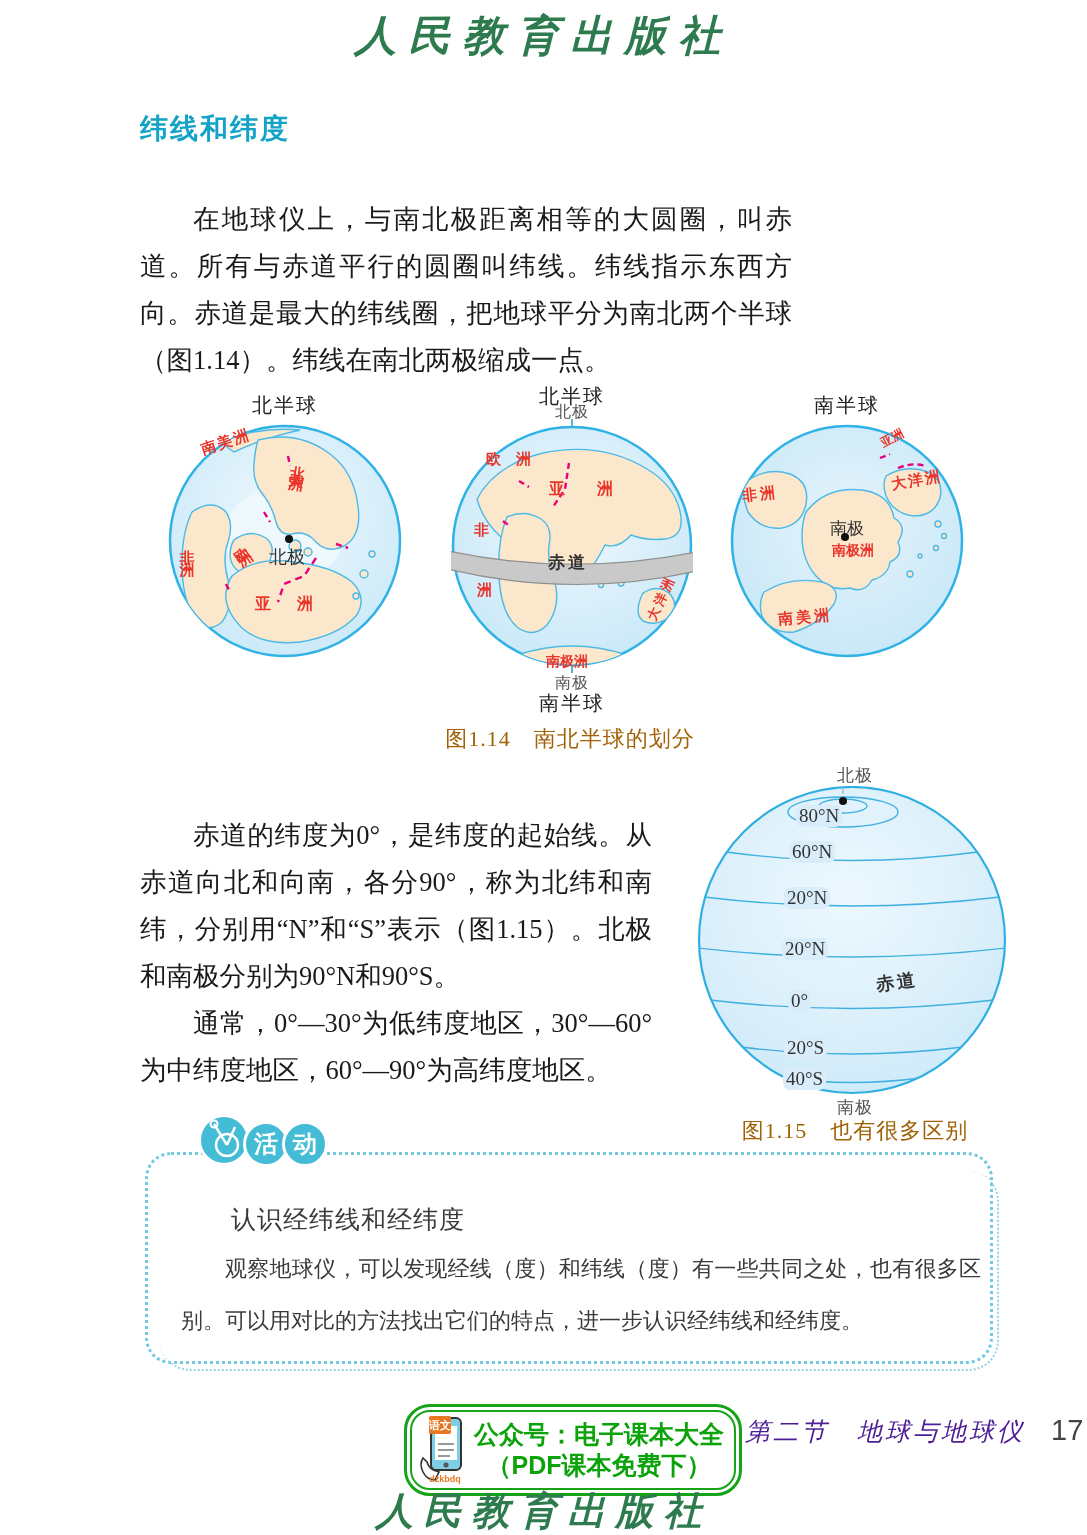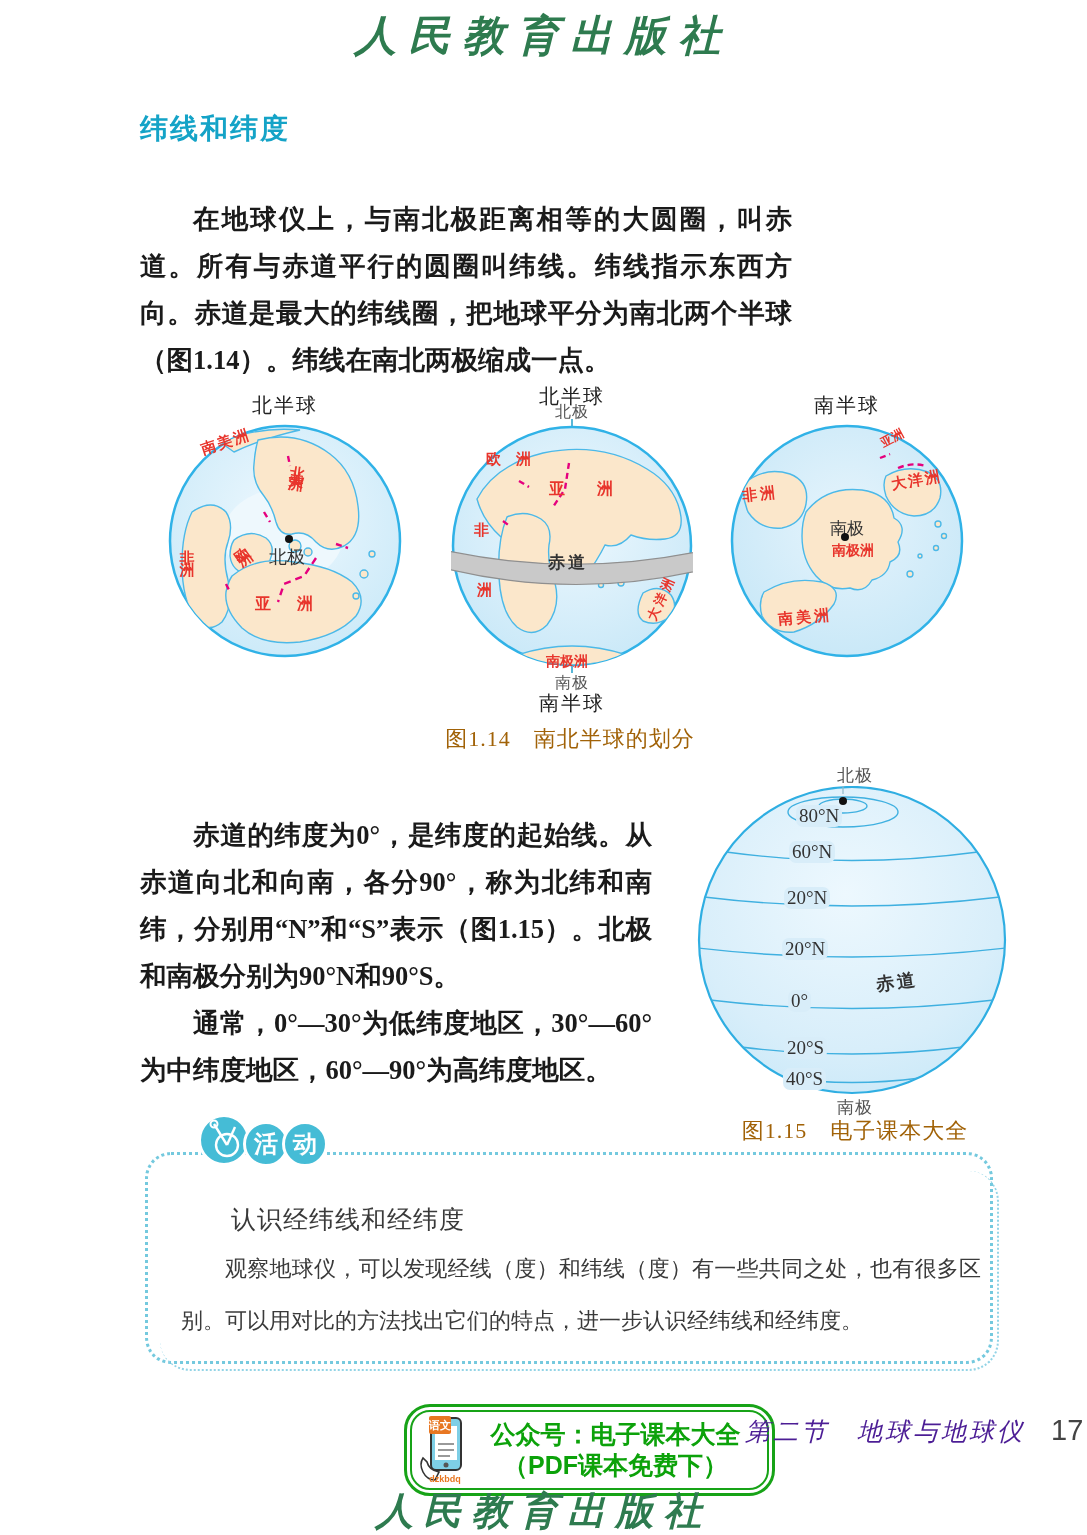--- a/index.html
+++ b/index.html
@@ -18,21 +18,21 @@
 
   
   .logo{position:absolute;left:0;right:0;text-align:center;color:var(--publisher-green);
         font-family:"DejaVu Serif",serif;font-style:italic;font-weight:bold;}
   .logo.top{top:8px;font-size:42px;letter-spacing:12px;}
   .logo.bottom{top:1486px;font-size:38px;letter-spacing:10px;}
 
   .section-heading{position:absolute;left:140px;top:110px;font-family:"Liberation Sans","DejaVu Sans",sans-serif;
         font-weight:bold;font-size:28px;color:var(--heading-teal);letter-spacing:2px;}
 
-  .para{position:absolute;font-size:26.5px;line-height:47px;text-align:justify;font-weight:bold;}
+  .para{position:absolute;font-size:26.5px;line-height:47px;text-align:justify;}
   .para p{margin:0;text-indent:2em;}
   #para1{left:140px;top:196px;width:652px;}
   #para23{left:140px;top:812px;width:512px;}
 
   
   .globe{position:absolute;}
   .g-title{position:absolute;left:0;width:100%;text-align:center;font-size:20px;color:#222;letter-spacing:2px;}
   .g-sub{position:absolute;left:0;width:100%;text-align:center;font-size:16px;color:#555;letter-spacing:1px;}
   .tick{position:absolute;width:1.5px;background:#58b7d8;}
   .clabel{position:absolute;color:var(--continent-red);font-family:"Liberation Sans","DejaVu Sans",sans-serif;
@@ -59,21 +59,21 @@
         color:#fff;font-family:"Liberation Sans","DejaVu Sans",sans-serif;font-weight:bold;font-size:24px;}
   .badge-icon{width:52px;height:52px;border-radius:50%;background:var(--activity-cyan);
         border:3px solid #fff;margin-top:-8px;display:flex;align-items:center;justify-content:center;}
   .activity-heading{position:absolute;left:83px;top:48px;font-family:"Liberation Sans","DejaVu Sans",sans-serif;
         font-size:25px;color:#3a3a3a;letter-spacing:1px;}
   .activity-body{position:absolute;left:33px;top:88px;width:800px;font-family:Liberation Sans, sans-serif;
         font-size:22px;line-height:52px;color:#3a3a3a;text-align:justify;}
   .activity-body p{margin:0;text-indent:2em;}
 
   
-  .wechat{position:absolute;left:404px;top:1404px;width:371px;height:92px;background:#fff;
+  .wechat{position:absolute;left:404px;top:1404px;width:338px;height:92px;background:#fff;
         border:3px solid var(--badge-green);border-radius:26px;display:flex;align-items:center;padding:4px 10px 4px 8px;}
   .wechat::before{content:"";position:absolute;inset:3px;border:2px solid var(--badge-green);border-radius:20px;pointer-events:none;}
   .wechat-text{flex:1;text-align:center;color:#0ca20a;font-family:"Liberation Sans","DejaVu Sans",sans-serif;
         font-weight:bold;font-size:25px;line-height:31px;white-space:nowrap;}
   .footer-section{position:absolute;left:745px;top:1414px;display:flex;align-items:baseline;gap:26px;}
   .footer-section .sec{font-size:25px;color:#4c1d95;letter-spacing:3px;font-style:italic;}
   .footer-section .num{font-size:29px;color:#444;font-family:"Liberation Sans","DejaVu Sans",sans-serif;}
 </style>
 </head>
 <body>
@@ -238,21 +238,21 @@
     </svg>
     <div class="lat" style="left:106px;top:45px;">80°N</div>
     <div class="lat" style="left:99px;top:81px;">60°N</div>
     <div class="lat" style="left:94px;top:127px;">20°N</div>
     <div class="lat" style="left:92px;top:178px;">20°N</div>
     <div class="lat" style="left:98px;top:230px;">0°</div>
     <div class="lat" style="left:94px;top:277px;">20°S</div>
     <div class="lat" style="left:93px;top:308px;">40°S</div>
     <div class="equator-label" style="left:186px;top:210px;">赤道</div>
     <div class="g-sub" style="top:336px;font-size:17px;">南极</div>
-    <div class="fig-caption" style="left:0;top:356px;width:330px;">图1.15　电子课本大全</div>
+    <div class="fig-caption" style="left:0;top:356px;width:330px;">图1.15　也有很多区别</div>
   </div>
 
   <div class="activity">
     <div class="activity-badge">
       <div class="badge-icon">
         <svg width="44" height="44" viewBox="0 0 44 44">
           <circle cx="25" cy="27" r="11" fill="none" stroke="#fff" stroke-width="2.4"></circle>
           <path d="M25,27 L12,6" stroke="#fff" stroke-width="2.4" fill="none"></path>
           <path d="M25,27 L33,9" stroke="#fff" stroke-width="2.4" fill="none"></path>
           <circle cx="12" cy="6" r="3.5" fill="none" stroke="#fff" stroke-width="2"></circle>

